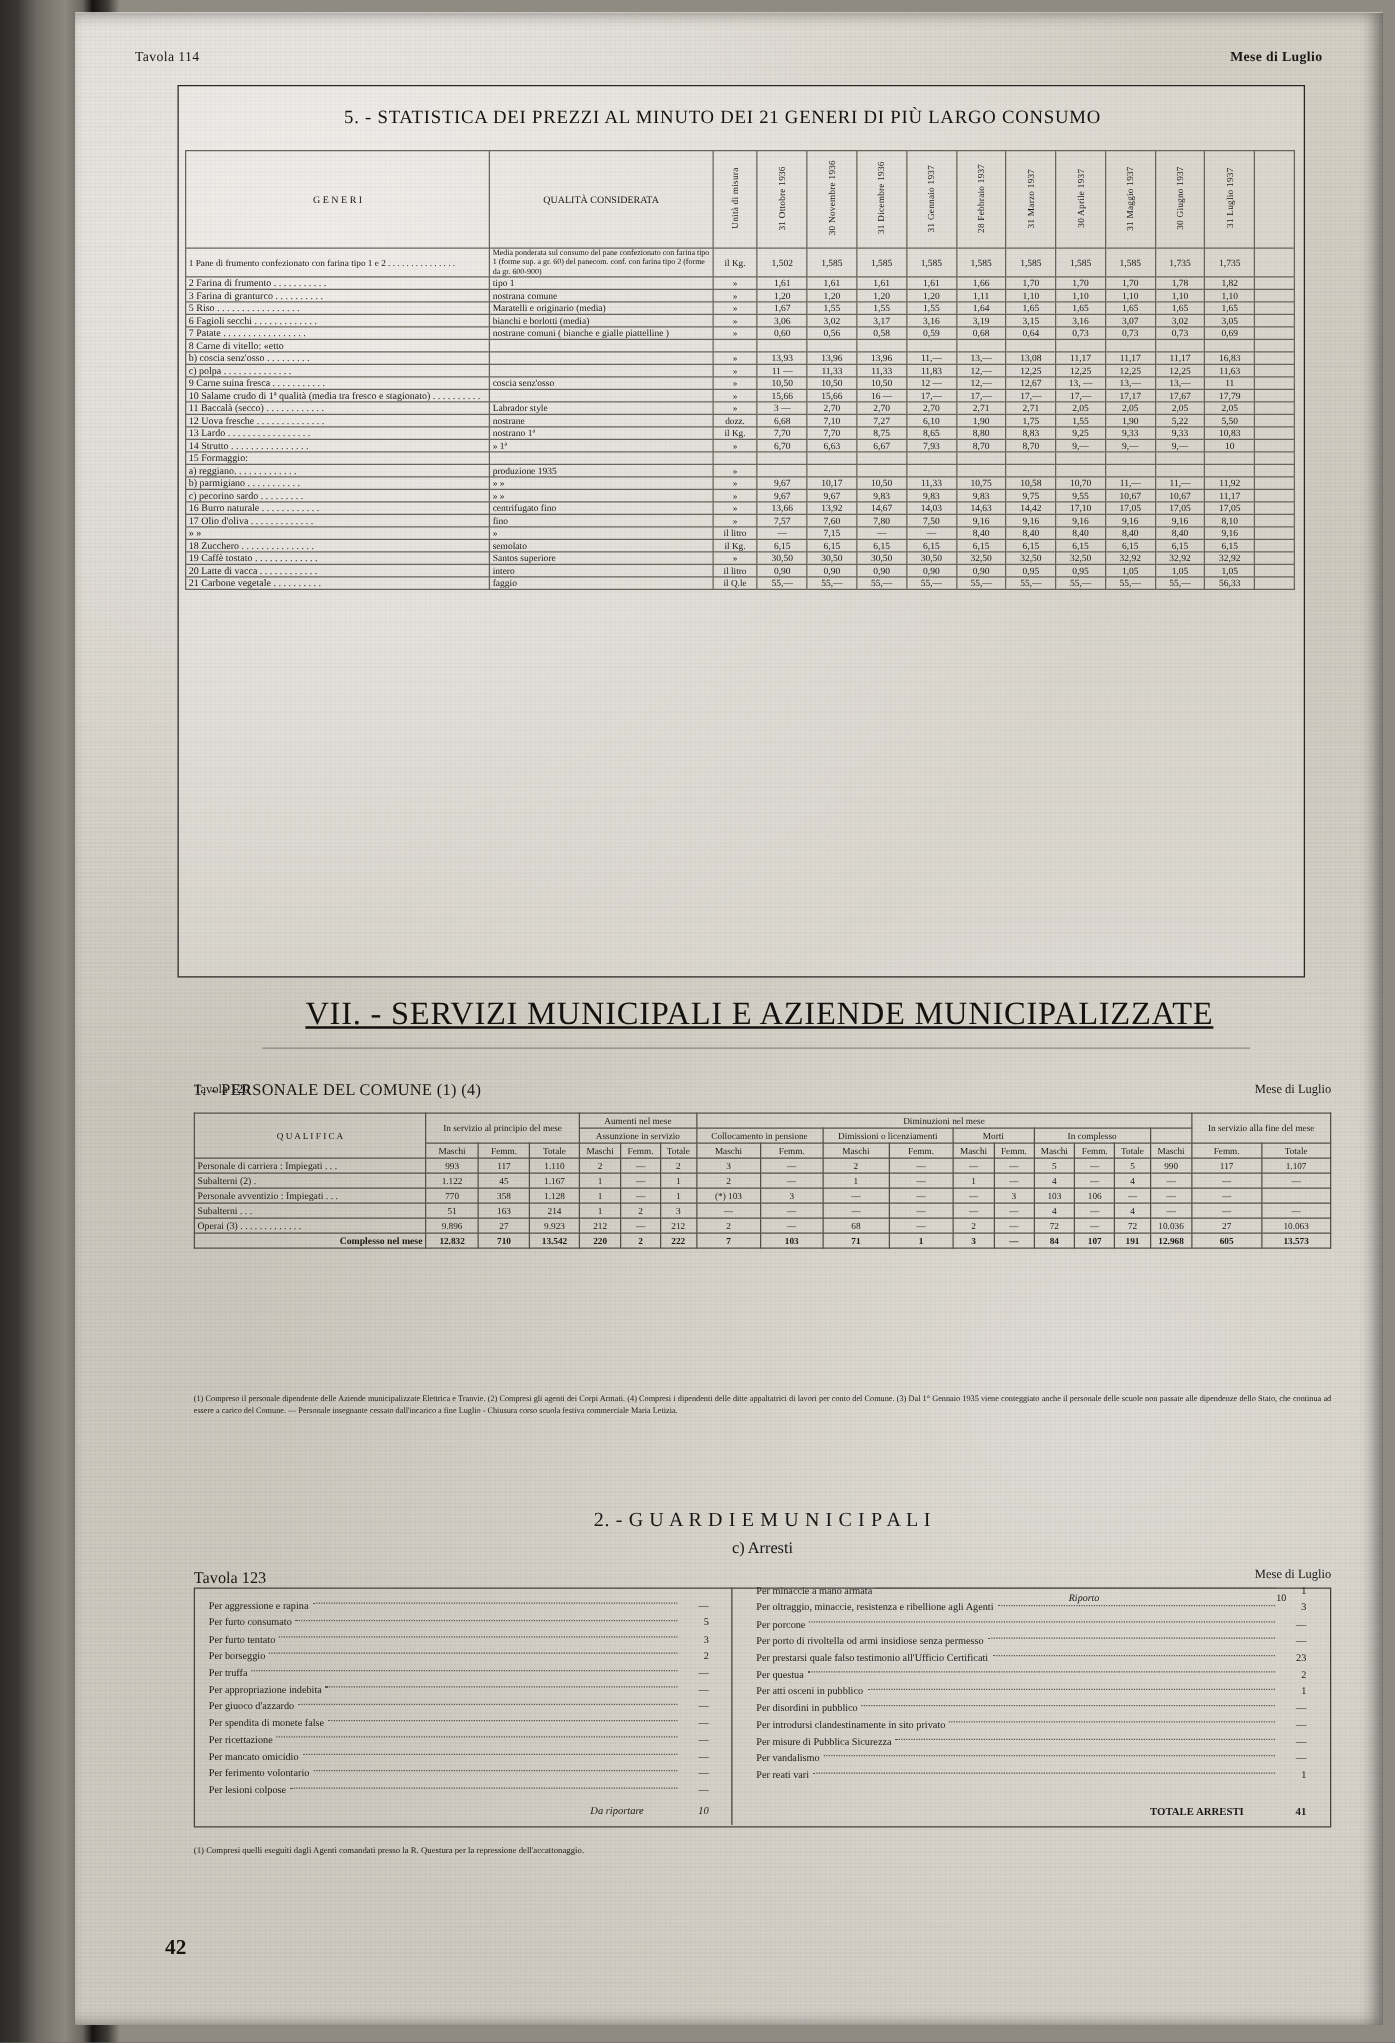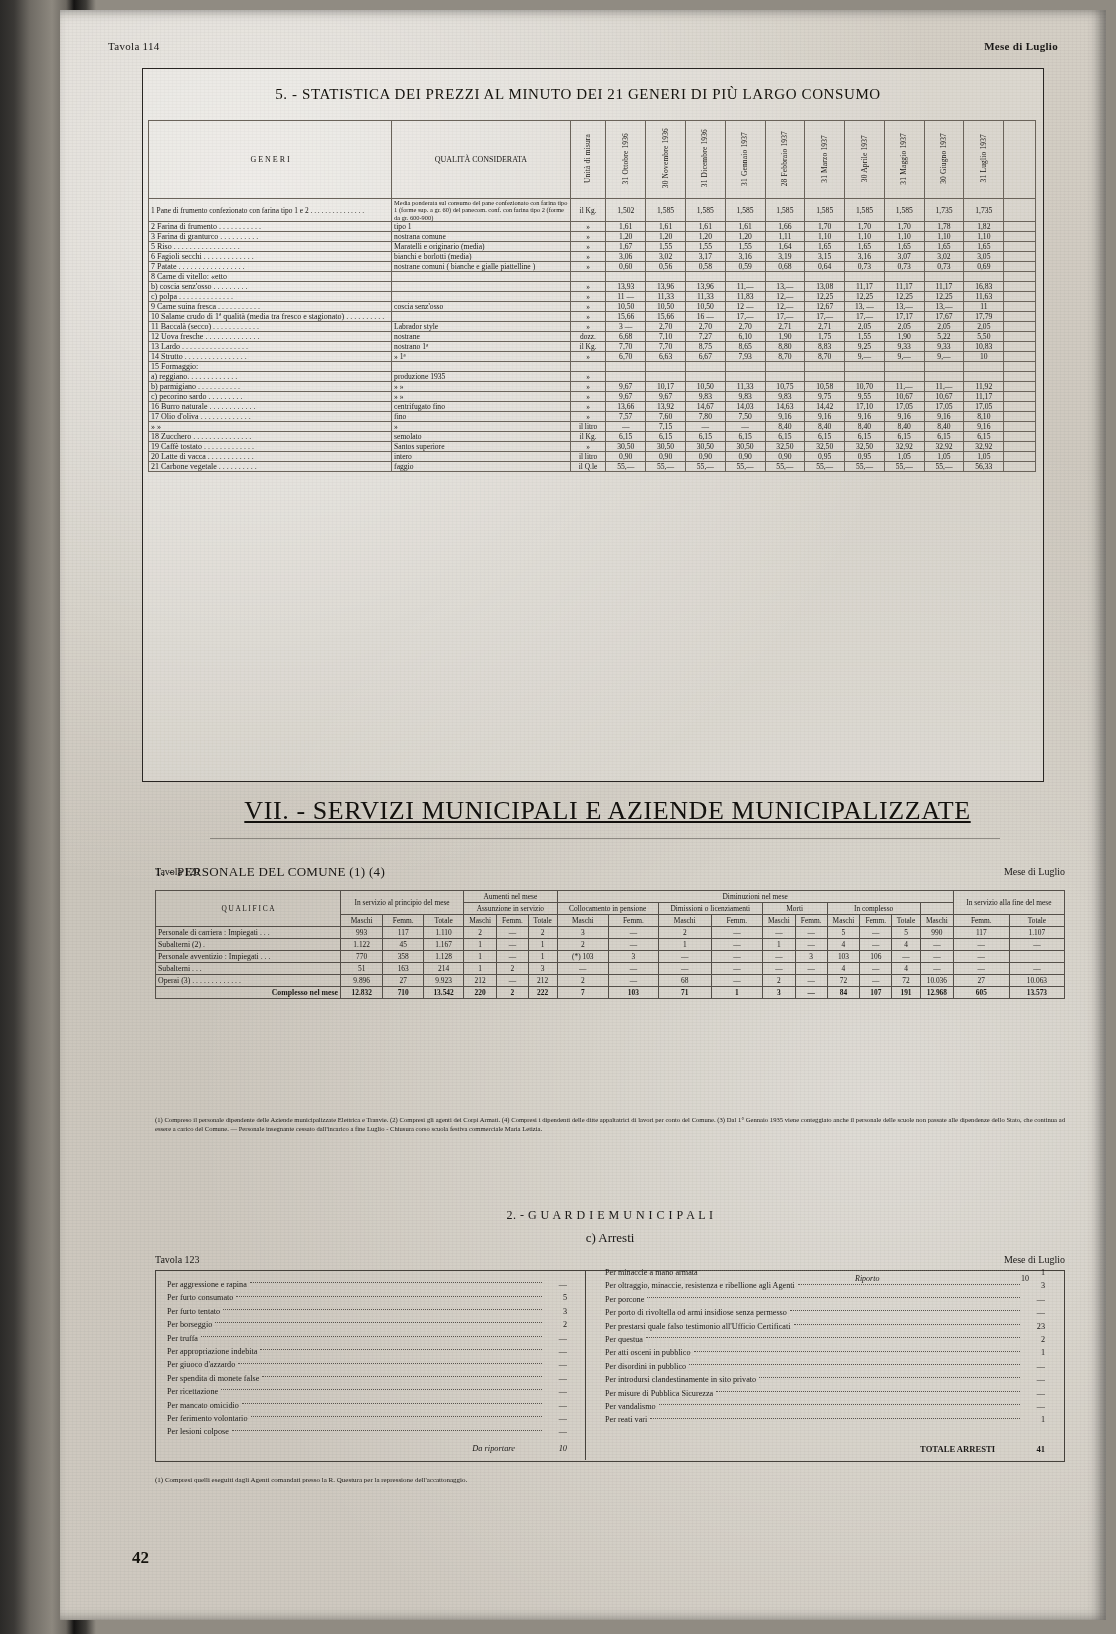--- a/index.html
+++ b/index.html
@@ -66,23 +66,23 @@
   #sec2 .r{position:absolute;right:0;top:8px;font-size:10px;}
   table.staff{position:absolute;left:0;top:32px;width:910px;border-collapse:collapse;font-size:7.4px;color:#1b1916;}
   table.staff th,table.staff td{border:1px solid #55504a;padding:1px 2px;text-align:center;}
   table.staff th{font-weight:normal;}
   table.staff td.qual{text-align:left;white-space:nowrap;font-size:7.8px;width:180px;}
   table.staff tr.tot td{font-weight:bold;}
   .notes{position:absolute;left:0;top:258px;width:910px;font-size:6.6px;line-height:1.35;text-align:justify;}
 
   
   #sec3{position:absolute;left:95px;top:1198px;width:910px;}
-  .h2{position:absolute;left:0;width:910px;text-align:center;font-size:12px;letter-spacing:.5px;}
+  .h2{position:absolute;left:0;width:910px;text-align:center;font-size:16px;letter-spacing:.5px;}
   .h3{position:absolute;left:0;width:910px;text-align:center;font-size:13px;}
-  #sec3 .tl{position:absolute;left:0;font-size:10px;text-align:center;}
+  #sec3 .tl{position:absolute;left:0;font-size:13px;text-align:center;}
   #sec3 .tr{position:absolute;right:0;font-size:10px;}
   #arrbox{position:absolute;left:0;top:62px;width:908px;height:190px;border:1px solid #46423c;}
   .collabel{position:absolute;font-size:8px;}
   ul.arr{list-style:none;margin:0;padding:0;font-size:8.2px;line-height:13.4px;}
   ul.arr li{display:flex;align-items:center;white-space:nowrap;}
   ul.arr li .nm{flex:0 0 auto;}
   ul.arr li .fill{flex:1 1 auto;margin:0 3px;border-bottom:1px dotted #5a554e;transform:translateY(-2px);}
   ul.arr li .val{flex:0 0 22px;text-align:right;}
   .arrcolL{position:absolute;left:12px;top:70px;width:400px;}
   .arrcolR{position:absolute;left:450px;top:58px;width:440px;}

